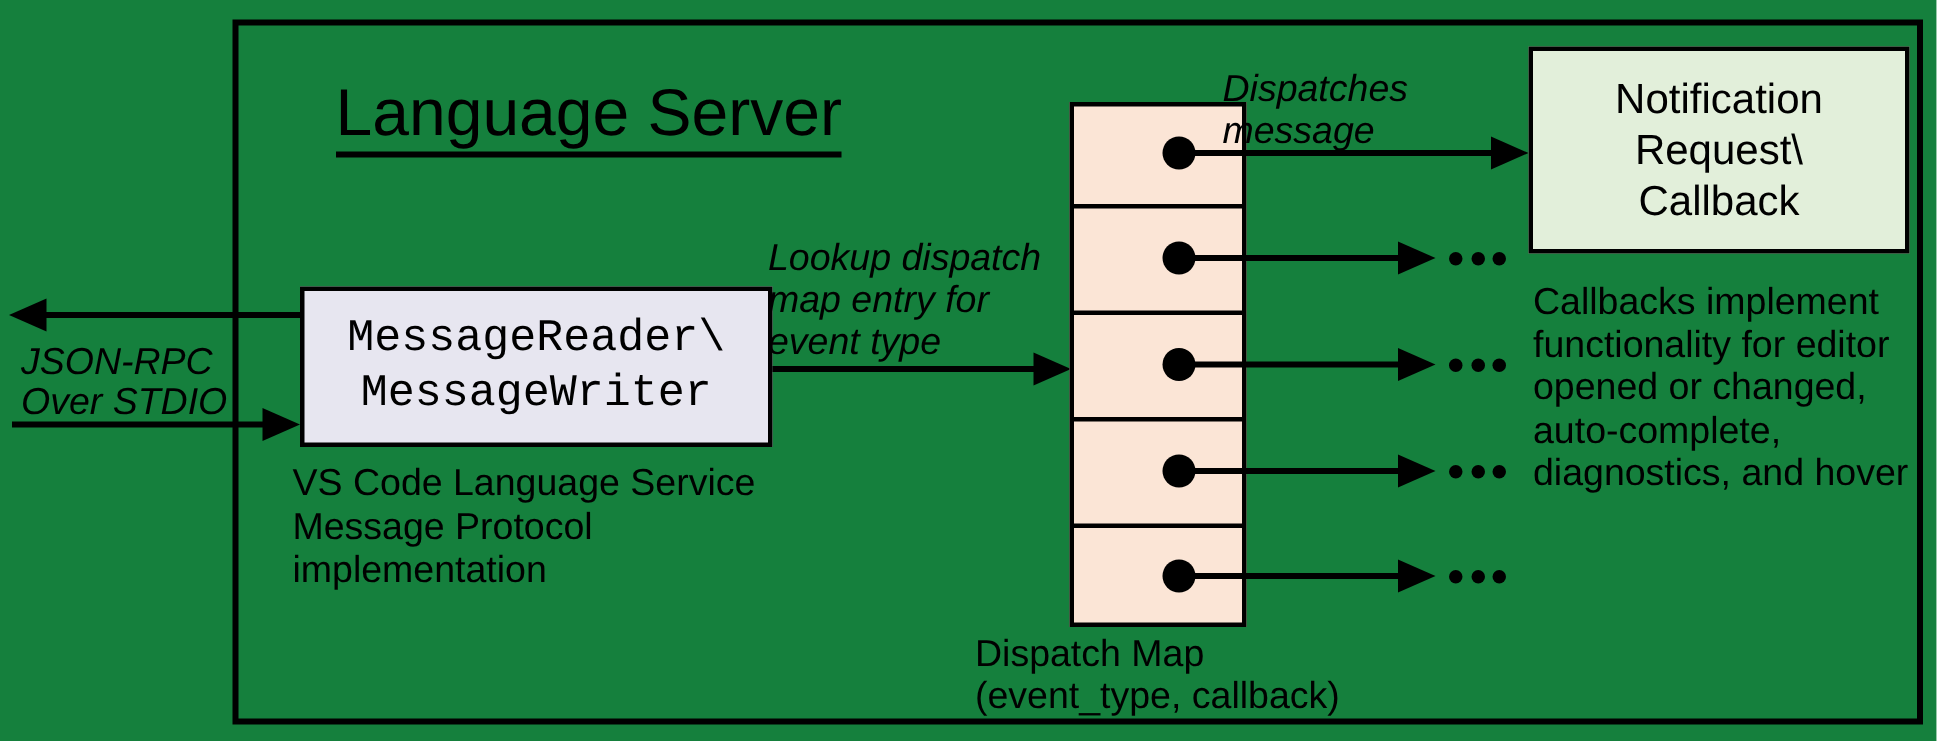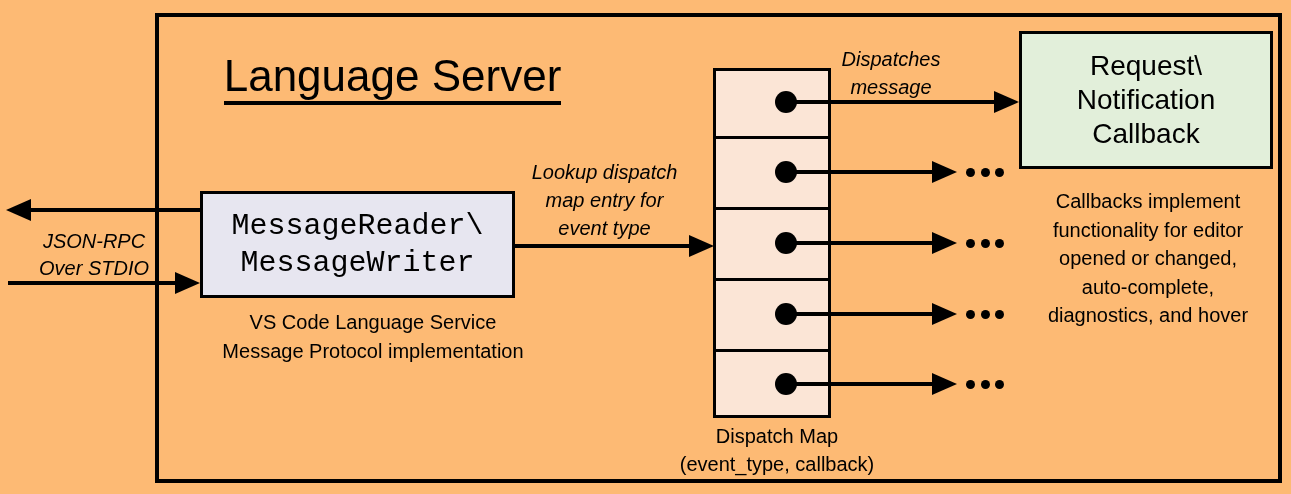--- a/index.html
+++ b/index.html
@@ -2,21 +2,21 @@
 <html><head>
 <meta charset="utf-8">
 <style>
   * { box-sizing: border-box; margin: 0; padding: 0; }
   html, body { background: #ffffff; }
   body { font-family: "Liberation Sans", sans-serif; color: #000; }
   .canvas {
     position: relative;
     width: 1291px;
     height: 494px;
-    background: #fdba74;
+    background: #15803d;
     overflow: hidden;
   }
   .outer-box {
     position: absolute;
     left: 155px; top: 13px;
     width: 1127px; height: 470px;
     border: 4px solid #000;
     background: transparent;
   }
   .title {
@@ -39,22 +39,21 @@
     display: flex;
     flex-direction: column;
     align-items: center;
     justify-content: center;
     text-align: center;
   }
   .msg-box { left: 200px; top: 191px; width: 315px; height: 107px; font-size: 30px; line-height: 37px; }
   .cb-box  { left: 1019px; top: 31px; width: 254px; height: 138px; font-size: 28px; line-height: 34px; }
   .lbl {
     position: absolute;
-    text-align: center;
-    font-size: 20px;
+    font-size: 25px;
     line-height: 28px;
   }
   .italic { font-style: italic; }
   .hline { position: absolute; height: 4px; background: #000; }
   .head-r {
     position: absolute; width: 0; height: 0;
     border-top: 11px solid transparent;
     border-bottom: 11px solid transparent;
     border-left: 25px solid #000;
   }
@@ -162,22 +161,22 @@
       <i></i>
       <i></i>
     </div>
 
   <div class="lbl italic" style="left:815px; top:45px; width:152px;">
     <div>Dispatches</div>
     <div>message</div>
   </div>
 
   <div class="node cb-box" style="background: rgb(226, 239, 218);">
+    <div>Notification</div>
     <div>Request\</div>
-    <div>Notification</div>
     <div>Callback</div>
   </div>
 
   <div class="lbl" style="left:1022px; top:187px; width:252px; line-height:28.5px;">
     <div>Callbacks implement</div>
     <div>functionality for editor</div>
     <div>opened or changed,</div>
     <div>auto-complete,</div>
     <div>diagnostics, and hover</div>
   </div>

